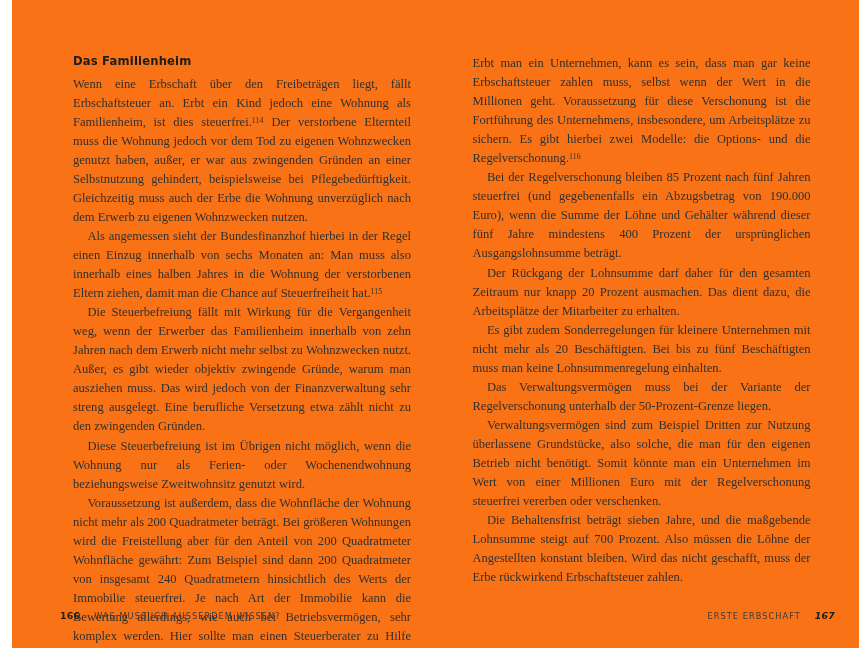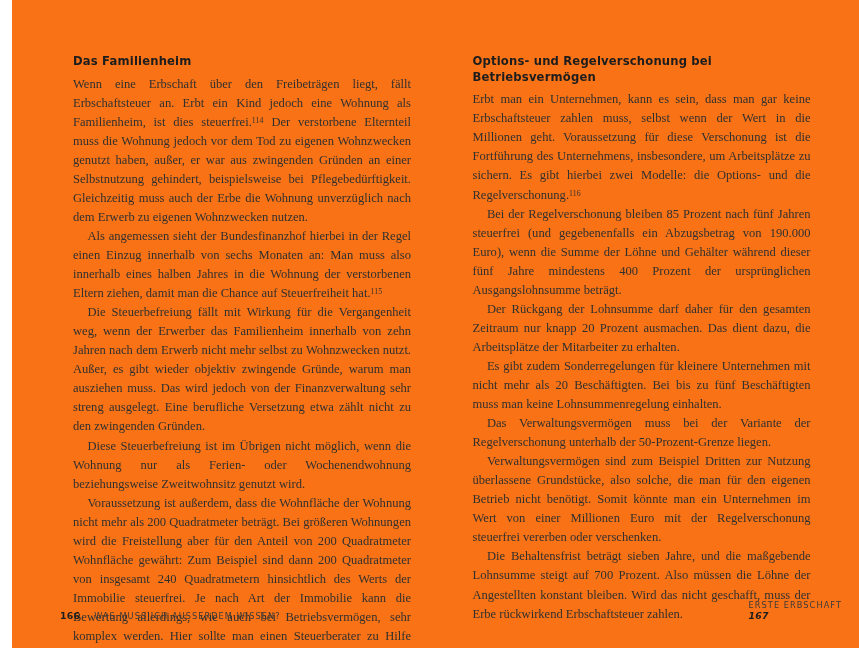--- a/index.html
+++ b/index.html
@@ -75,21 +75,21 @@
     bottom: 27px;
     font-family: "DejaVu Sans", sans-serif;
     font-size: 8.2px;
     letter-spacing: 0.13em;
     color: #3a3a3a;
     display: flex;
     align-items: baseline;
     white-space: nowrap;
   }
   .page-left .footer { left: 48px; }
-  .page-right .footer { right: 43px; flex-direction: column; }
+  .page-right .footer { right: 36px; }
 
   .folio {
     font-weight: 700;
     font-size: 9.4px;
     letter-spacing: 0.02em;
     color: #1d1d1d;
   }
   .running-head { font-weight: 400; }
   .page-left .folio { margin-right: 14px; }
   .page-right .folio { margin-left: 14px; font-style: italic; }
@@ -111,21 +111,20 @@
         </div>
     </div>
     <div class="footer">
       <span class="folio">166</span>
       <span class="running-head">WAS MUSS ICH AUSSERDEM WISSEN?</span>
     </div>
   </div>
 
   <div class="page page-right">
     <div class="content">
-      <h2 class="section-heading">Options- und Regelverschonung bei Betriebsvermögen</h2>
       <div id="right-body">
           <p class="body-par first">Erbt man ein Unternehmen, kann es sein, dass man gar keine Erbschaftsteuer zahlen muss, selbst wenn der Wert in die Millionen geht. Voraussetzung für diese Verschonung ist die Fortführung des Unternehmens, insbesondere, um Arbeitsplätze zu sichern. Es gibt hierbei zwei Modelle: die Options- und die Regelverschonung.<sup class="fn">116</sup></p>
           <p class="body-par indent">Bei der Regelverschonung bleiben 85 Prozent nach fünf Jahren steuerfrei (und gegebenenfalls ein Abzugsbetrag von 190.000 Euro), wenn die Summe der Löhne und Gehälter während dieser fünf Jahre mindestens 400 Prozent der ursprünglichen Ausgangslohnsumme beträgt.</p>
           <p class="body-par indent">Der Rückgang der Lohnsumme darf daher für den gesamten Zeitraum nur knapp 20 Prozent ausmachen. Das dient dazu, die Arbeitsplätze der Mitarbeiter zu erhalten.</p>
           <p class="body-par indent">Es gibt zudem Sonderregelungen für kleinere Unternehmen mit nicht mehr als 20 Beschäftigten. Bei bis zu fünf Beschäftigten muss man keine Lohnsummenregelung einhalten.</p>
           <p class="body-par indent">Das Verwaltungsvermögen muss bei der Variante der Regelverschonung unterhalb der 50-Prozent-Grenze liegen.</p>
           <p class="body-par indent">Verwaltungsvermögen sind zum Beispiel Dritten zur Nutzung überlassene Grundstücke, also solche, die man für den eigenen Betrieb nicht benötigt. Somit könnte man ein Unternehmen im Wert von einer Millionen Euro mit der Regelverschonung steuerfrei vererben oder verschenken.</p>
           <p class="body-par indent">Die Behaltensfrist beträgt sieben Jahre, und die maßgebende Lohnsumme steigt auf 700 Prozent. Also müssen die Löhne der Angestellten konstant bleiben. Wird das nicht geschafft, muss der Erbe rückwirkend Erbschaftsteuer zahlen.</p>
         </div>
     </div>

